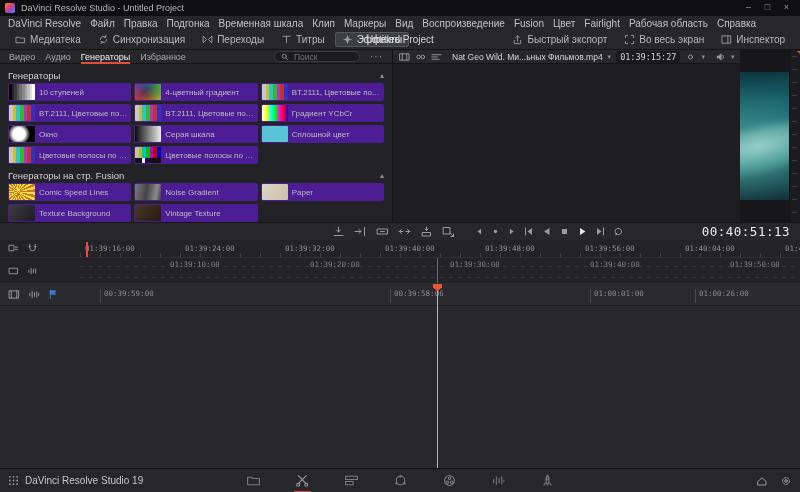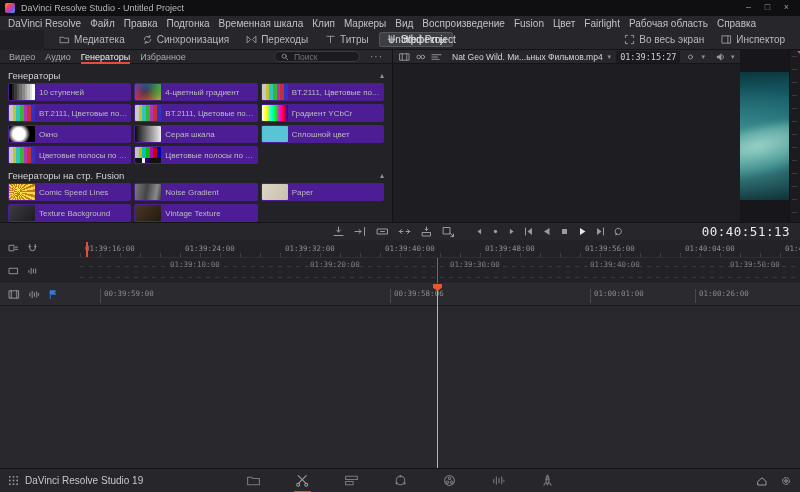--- a/index.html
+++ b/index.html
@@ -13,21 +13,21 @@
   .logo{width:10px;height:10px;border-radius:2px;flex:none;
     background:linear-gradient(135deg,#ff9a4a,#e8445a 35%,#8a4ae8 70%,#3ab8e8);}
   .win-controls{margin-left:auto;display:flex;gap:2px;}
   .win-btn{width:17px;height:14px;text-align:center;line-height:13px;font-size:9px;color:#9a9a9e;}
 
   
   .menubar{height:14px;background:#27272b;display:flex;align-items:center;gap:9px;padding:0 8px;font-size:10px;color:#c2c2c6;flex:none;white-space:nowrap;}
   .menu-item{cursor:default;}
 
   
-  .toolbar{height:20px;background:#27272b;border-bottom:1px solid #141416;display:flex;align-items:center;padding:0 8px;gap:3px;position:relative;flex:none;margin-left:44px;}
+  .toolbar{height:20px;background:#27272b;border-bottom:1px solid #141416;display:flex;align-items:center;padding:0 8px;gap:3px;position:relative;flex:none;}
   .tb-btn{display:flex;align-items:center;gap:4px;padding:2px 7px;border-radius:3px;color:#b9b9bd;}
   .tb-btn.active{background:#3d3d44;box-shadow:inset 0 0 0 1px #55555c;color:#e8e8ea;}
   .tb-title{position:absolute;left:0;right:0;text-align:center;font-size:10px;color:#d8d8dc;pointer-events:none;}
   .tb-right{margin-left:auto;display:flex;gap:3px;z-index:2;}
   .ic{display:inline-flex;align-items:center;justify-content:center;flex:none;}
   .ic svg{display:block;}
   .stroke{fill:none;stroke:#9a9a9f;stroke-width:1;stroke-linecap:round;stroke-linejoin:round;}
   .fillc{fill:#9a9a9f;}
 
   
@@ -197,20 +197,28 @@
     <div class="tb-btn active">
       <span class="ic">
           <svg width="11" height="11" viewBox="0 0 12 12">
             <path class="fillc" d="M6 1 4.5 5 1 6l3.5 1L6 11l1.5-4L11 6 7.5 5z"></path>
           </svg>
         </span>
       <span>Эффекты</span>
     </div>
     <div class="tb-title">Untitled Project</div>
     <div class="tb-right">
+      <div class="tb-btn">
+        <span class="ic">
+            <svg width="11" height="11" viewBox="0 0 12 12">
+              <path class="stroke" d="M6 8V2M4 4l2-2 2 2M2.5 7v3.5h7V7"></path>
+            </svg>
+          </span>
+        <span>Быстрый экспорт</span>
+      </div>
       <div class="tb-btn">
         <span class="ic">
             <svg width="11" height="11" viewBox="0 0 12 12">
               <path class="stroke" d="M1.5 4V1.5H4M8 1.5h2.5V4M10.5 8v2.5H8M4 10.5H1.5V8"></path>
             </svg>
           </span>
         <span>Во весь экран</span>
       </div>
       <div class="tb-btn">
         <span class="ic">

